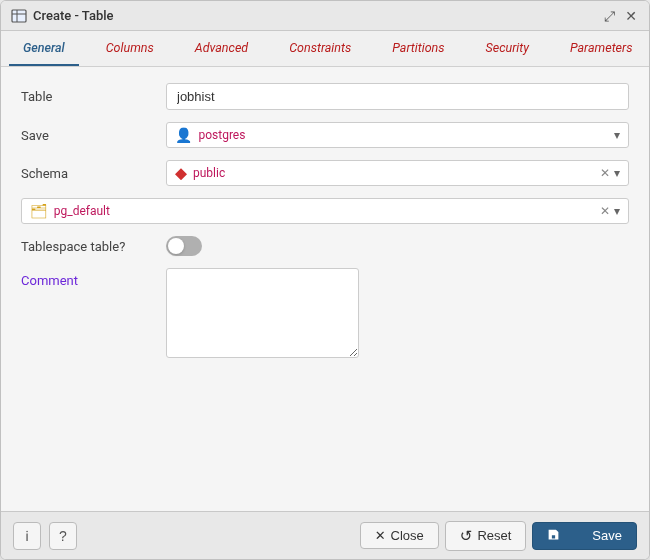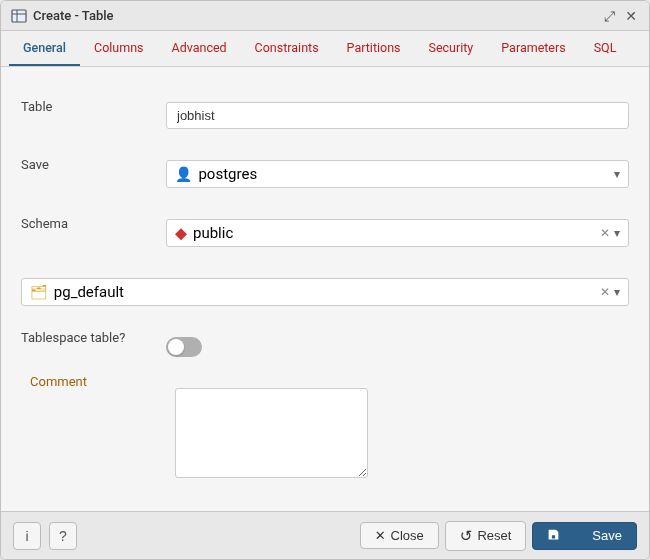--- a/index.html
+++ b/index.html
@@ -60,21 +60,22 @@
       color: #555;
       font-size: 14px;
       padding: 0 2px;
       line-height: 1;
     }
     .tab-bar {
       background: #f0f0f0;
       border-bottom: 1px solid #d0d0d0;
       display: flex;
       padding: 0 8px;
-      gap: 0;
+      gap: 13px;
+      font-style: italic;
     }
     .tab {
       padding: 9px 14px;
       font-size: 12.5px;
       color: #b91c1c;
       cursor: pointer;
       border-bottom: 2px solid transparent;
       white-space: nowrap;
     }
     .tab.active {
@@ -93,21 +94,20 @@
       margin-bottom: 12px;
     }
     .form-label {
       width: 145px;
       min-width: 145px;
       color: #444;
       font-size: 13px;
     }
     .form-control {
       flex: 1;
-      margin-top: 19px;
     }
     .input-text {
       width: 100%;
       padding: 5px 10px;
       border: 1px solid #ccc;
       border-radius: 3px;
       background: #fff;
       font-size: 13px;
       color: #333;
       outline: none;
@@ -121,22 +121,22 @@
       align-items: center;
       padding: 4px 8px;
       position: relative;
     }
     .select-icon {
       margin-right: 6px;
       font-size: 14px;
     }
     .select-value {
       flex: 1;
-      font-size: 15px;
-      color: #000000;
+      font-size: 12px;
+      color: #be185d;
     }
     .select-actions {
       display: flex;
       gap: 4px;
       align-items: center;
     }
     .select-clear {
       color: #888;
       cursor: pointer;
       font-size: 12px;
@@ -170,24 +170,23 @@
       transition: left 0.15s;
     }
     .comment-row {
       display: flex;
       align-items: flex-start;
       margin-bottom: 12px;
     }
     .comment-label {
       width: 145px;
       min-width: 145px;
-      color: #a16207;
+      color: #6d28d9;
       font-size: 13px;
       padding-top: 5px;
-      margin-left: 9px;
     }
     .textarea-control {
       flex: 1;
       height: 90px;
       border: 1px solid #ccc;
       border-radius: 3px;
       background: #fff;
       resize: vertical;
       font-size: 13px;
       padding: 5px 8px;

